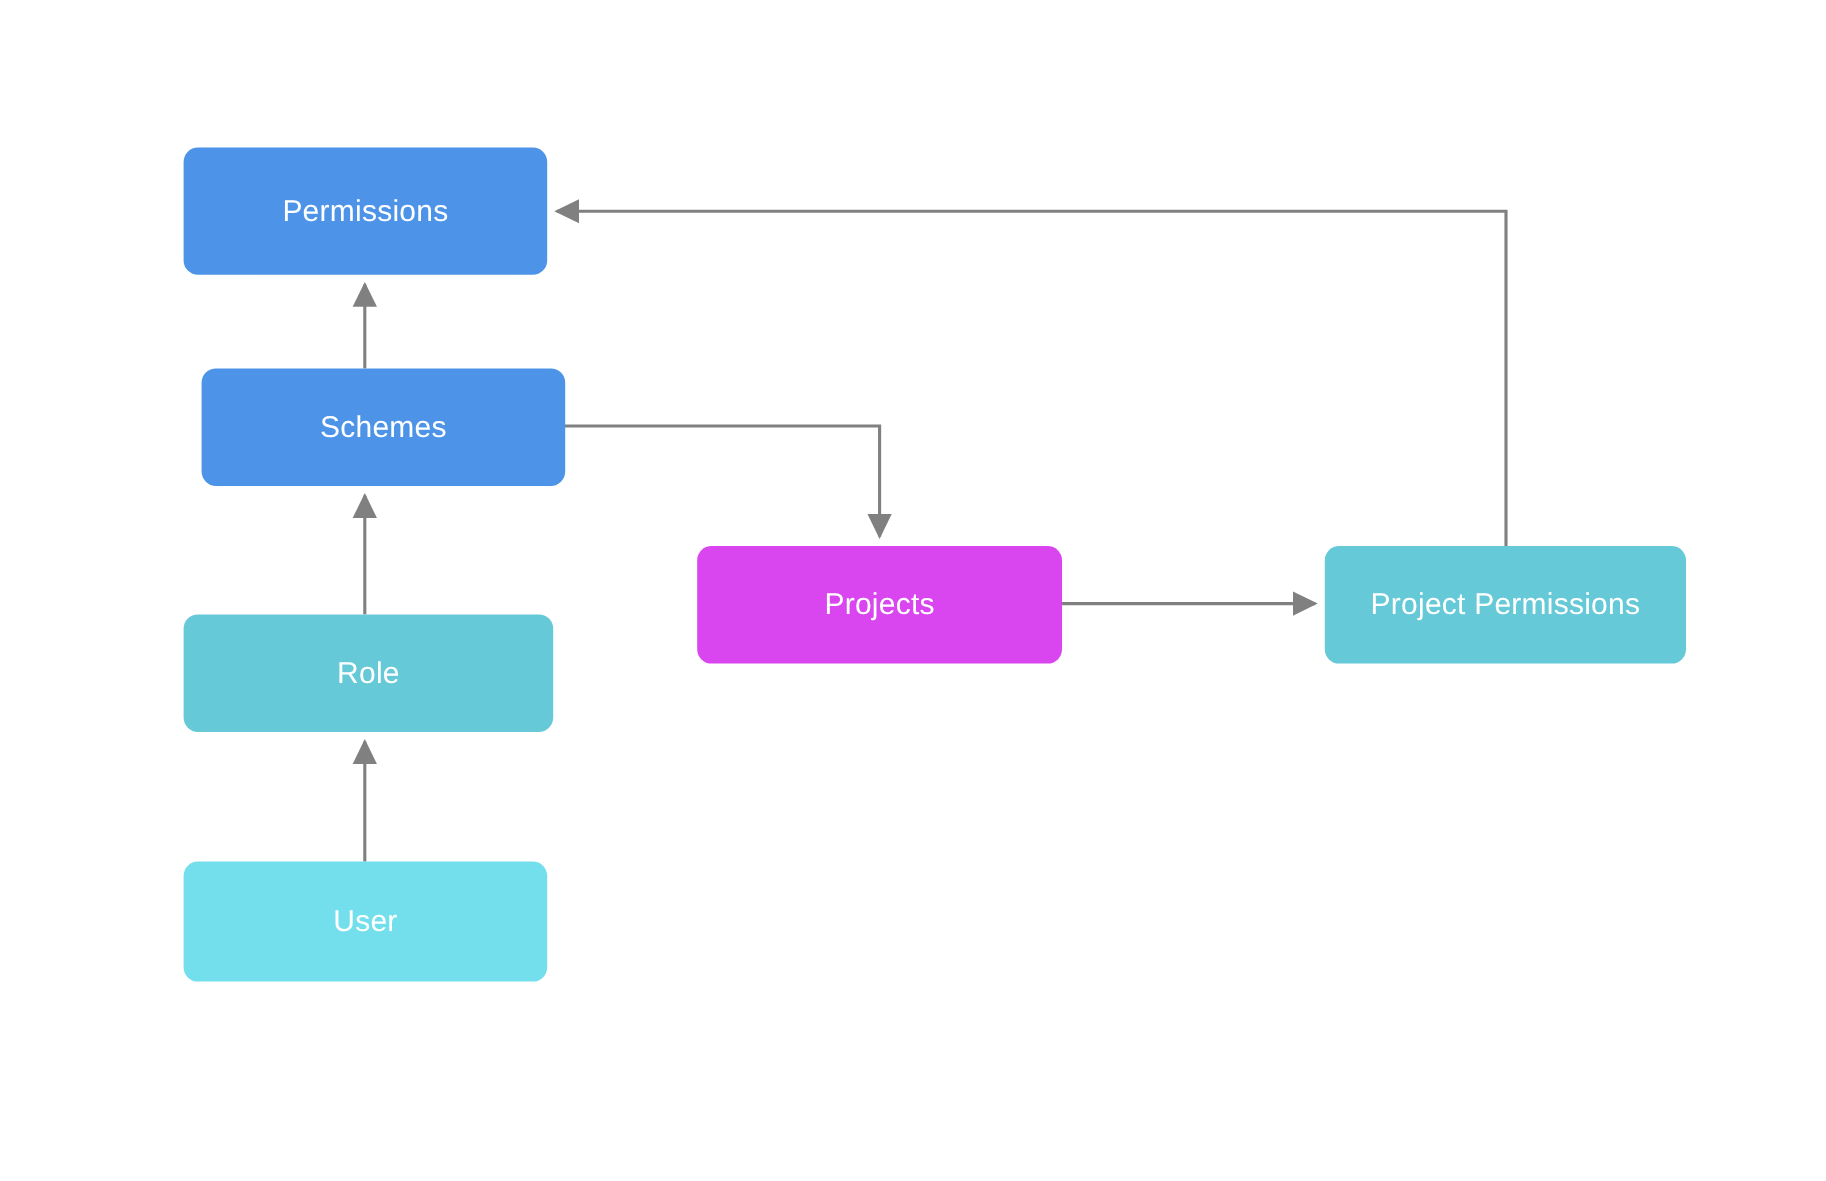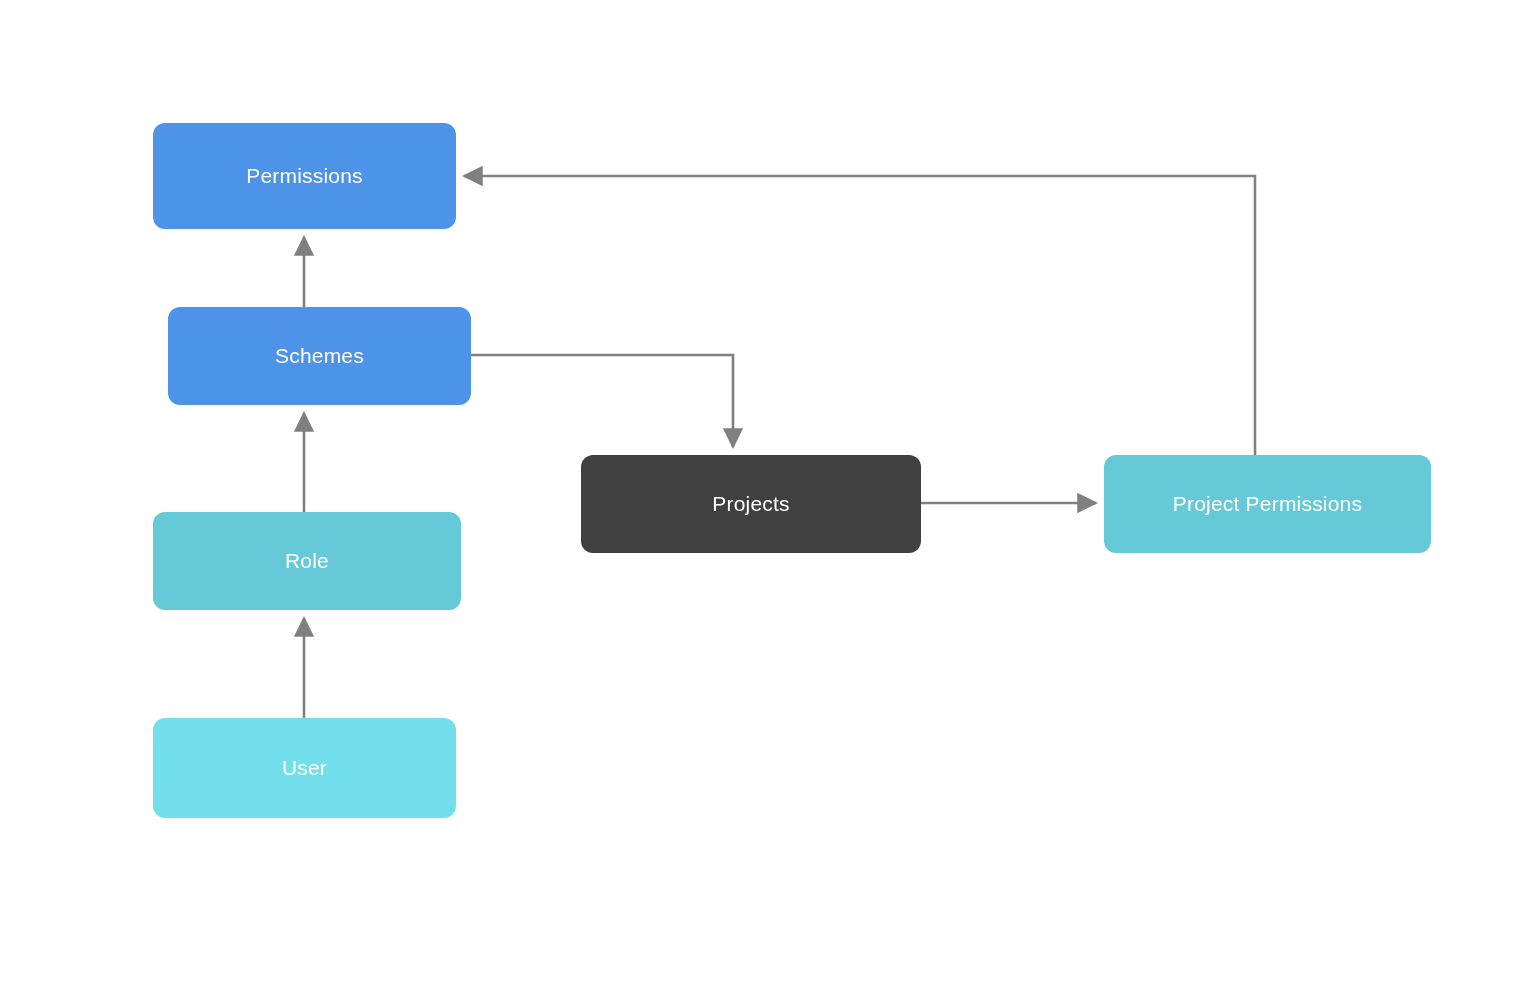--- a/index.html
+++ b/index.html
@@ -27,21 +27,21 @@
     pointer-events: none;
   }
   .node {
     position: absolute;
     display: flex;
     align-items: center;
     justify-content: center;
     border-radius: 12px;
     box-sizing: border-box;
     color: #ffffff;
-    font-size: 21px;
+    font-size: 25px;
     font-weight: 400;
     letter-spacing: 0.2px;
     text-align: center;
     line-height: 1.2;
     user-select: none;
   }
   .node-label {
     display: block;
     padding: 0 10px;
   }
@@ -73,21 +73,21 @@
       </div>
       <div class="node" style="left: 168px; top: 307px; width: 303px; height: 98px; background: rgb(77, 148, 232); color: rgb(255, 255, 255);">
         <span class="node-label">Schemes</span>
       </div>
       <div class="node" style="left: 153px; top: 512px; width: 308px; height: 98px; background: rgb(102, 201, 215); color: rgb(255, 255, 255);">
         <span class="node-label">Role</span>
       </div>
       <div class="node" style="left: 153px; top: 718px; width: 303px; height: 100px; background: rgb(115, 223, 237); color: rgb(255, 255, 255);">
         <span class="node-label">User</span>
       </div>
-      <div class="node" style="left: 581px; top: 455px; width: 340px; height: 98px; background: #404040; color: rgb(255, 255, 255);">
+      <div class="node" style="left: 581px; top: 455px; width: 304px; height: 98px; background: #d946ef; color: rgb(255, 255, 255);">
         <span class="node-label">Projects</span>
       </div>
-      <div class="node" style="left: 1104px; top: 455px; width: 327px; height: 98px; background: rgb(102, 201, 215); color: rgb(255, 255, 255);">
+      <div class="node" style="left: 1104px; top: 455px; width: 301px; height: 98px; background: rgb(102, 201, 215); color: rgb(255, 255, 255);">
         <span class="node-label">Project Permissions</span>
       </div>
     </div>
 
 </div>
 
 </body></html>

